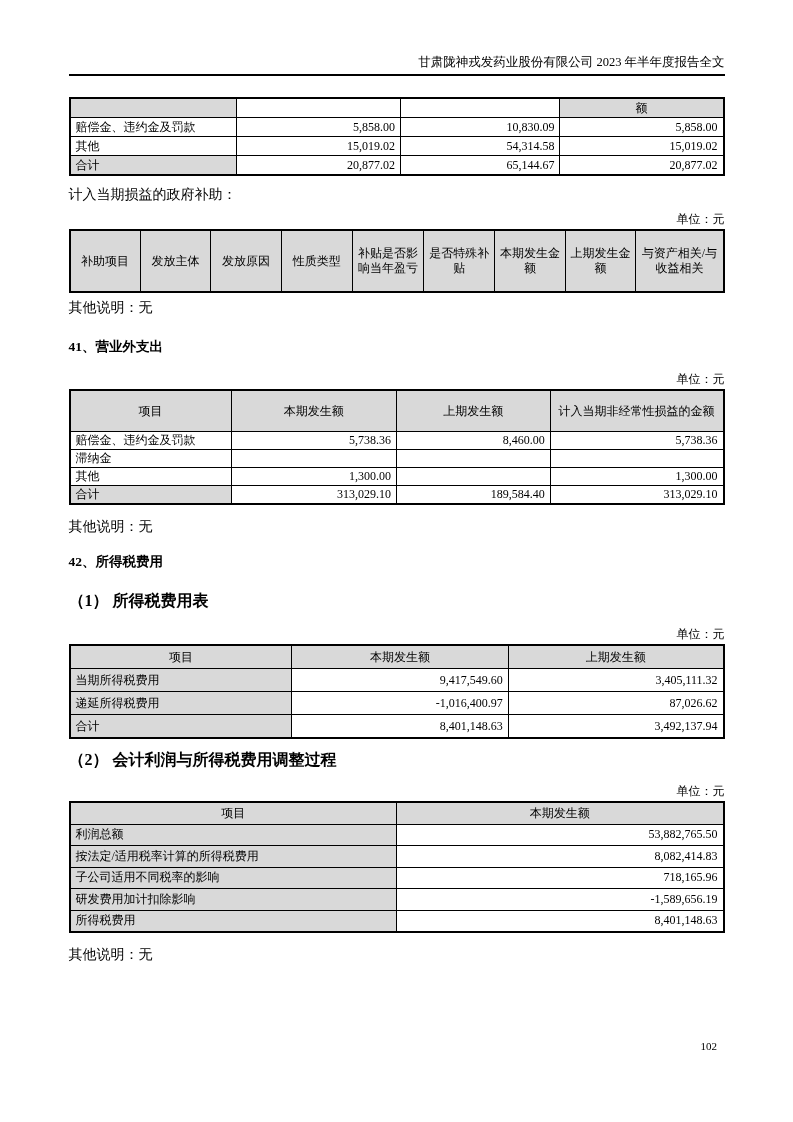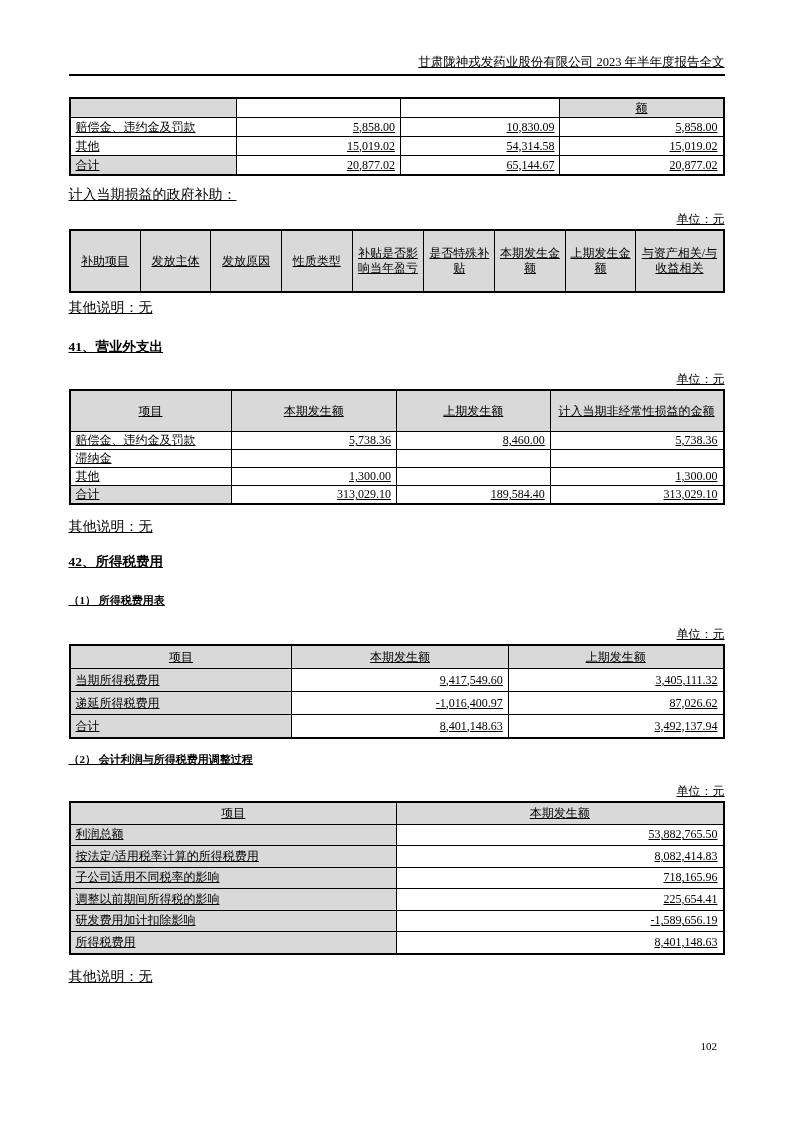--- a/index.html
+++ b/index.html
@@ -1,35 +1,35 @@
 <!DOCTYPE html>
 <html><head>
 <meta charset="utf-8">
 <style>
   html,body{margin:0;padding:0;background:#888;}
   .page{width:793px;height:1122px;background:#fff;position:relative;margin:0 auto;
         font-family:"Liberation Serif","DejaVu Serif",serif;color:#000;overflow:hidden;}
-  .content{width:656px;margin:0 auto;padding-top:54px;text-decoration:underline;}
+  .content{width:656px;margin:0 auto;padding-top:54px;}
   .doc-header{text-align:right;font-size:12.5px;line-height:16px;}
   .header-rule{border:none;border-top:2px solid #000;margin:4px 0 0 0;}
   table{width:100%;border-collapse:collapse;table-layout:fixed;font-size:12px;border:2px solid #000;}
   td{border:1px solid #000;padding:1px 5px;height:17px;line-height:15px;vertical-align:middle;
      overflow:hidden;word-break:break-all;}
   .g{background:#d9d9d9;}
   .lbl{text-align:left;}
   .num{text-align:right;}
   .ctr{text-align:center;}
   .t1{margin-top:21px;}
   .t1 td{height:16px;}
   .note{font-size:14px;margin-top:11px;line-height:16px;}
   .unit{font-size:12px;text-align:right;margin-top:9px;line-height:14px;}
   .t2{margin-top:3px;}
   .t2 td{height:56px;line-height:15px;padding:2px 3px;}
   .sec-h{font-size:13.5px;font-weight:bold;margin-top:22px;line-height:18px;}
-  .sub-h{font-size:11px;font-weight:bold;margin-top:21px;line-height:17px;}
+  .sub-h{font-size:16px;font-weight:bold;margin-top:21px;line-height:17px;}
   .t41{margin-top:3px;}
   .t41 .hdr td{height:38px;}
   .t41 td{height:15px;}
   .t421{margin-top:3px;}
   .t421 td{height:20px;}
   .t422{margin-top:3px;}
   .t422 td{height:18.5px;}
   .page-num{position:absolute;top:1040px;right:76px;font-size:11px;}
   .mt14{margin-top:14px;}
   .mt16{margin-top:16px;}
@@ -210,24 +210,20 @@
       </tr>
       <tr>
         <td class="g lbl">按法定/适用税率计算的所得税费用</td>
         <td class="num">8,082,414.83</td>
       </tr>
       <tr>
         <td class="g lbl">子公司适用不同税率的影响</td>
         <td class="num">718,165.96</td>
       </tr>
       <tr>
-        <td class="g lbl">调整以前期间所得税的影响</td>
-        <td class="num">225,654.41</td>
-      </tr>
-      <tr>
         <td class="g lbl">研发费用加计扣除影响</td>
         <td class="num">-1,589,656.19</td>
       </tr>
       <tr>
         <td class="g lbl">所得税费用</td>
         <td class="num">8,401,148.63</td>
       </tr>
     </tbody>
       </table>
 

